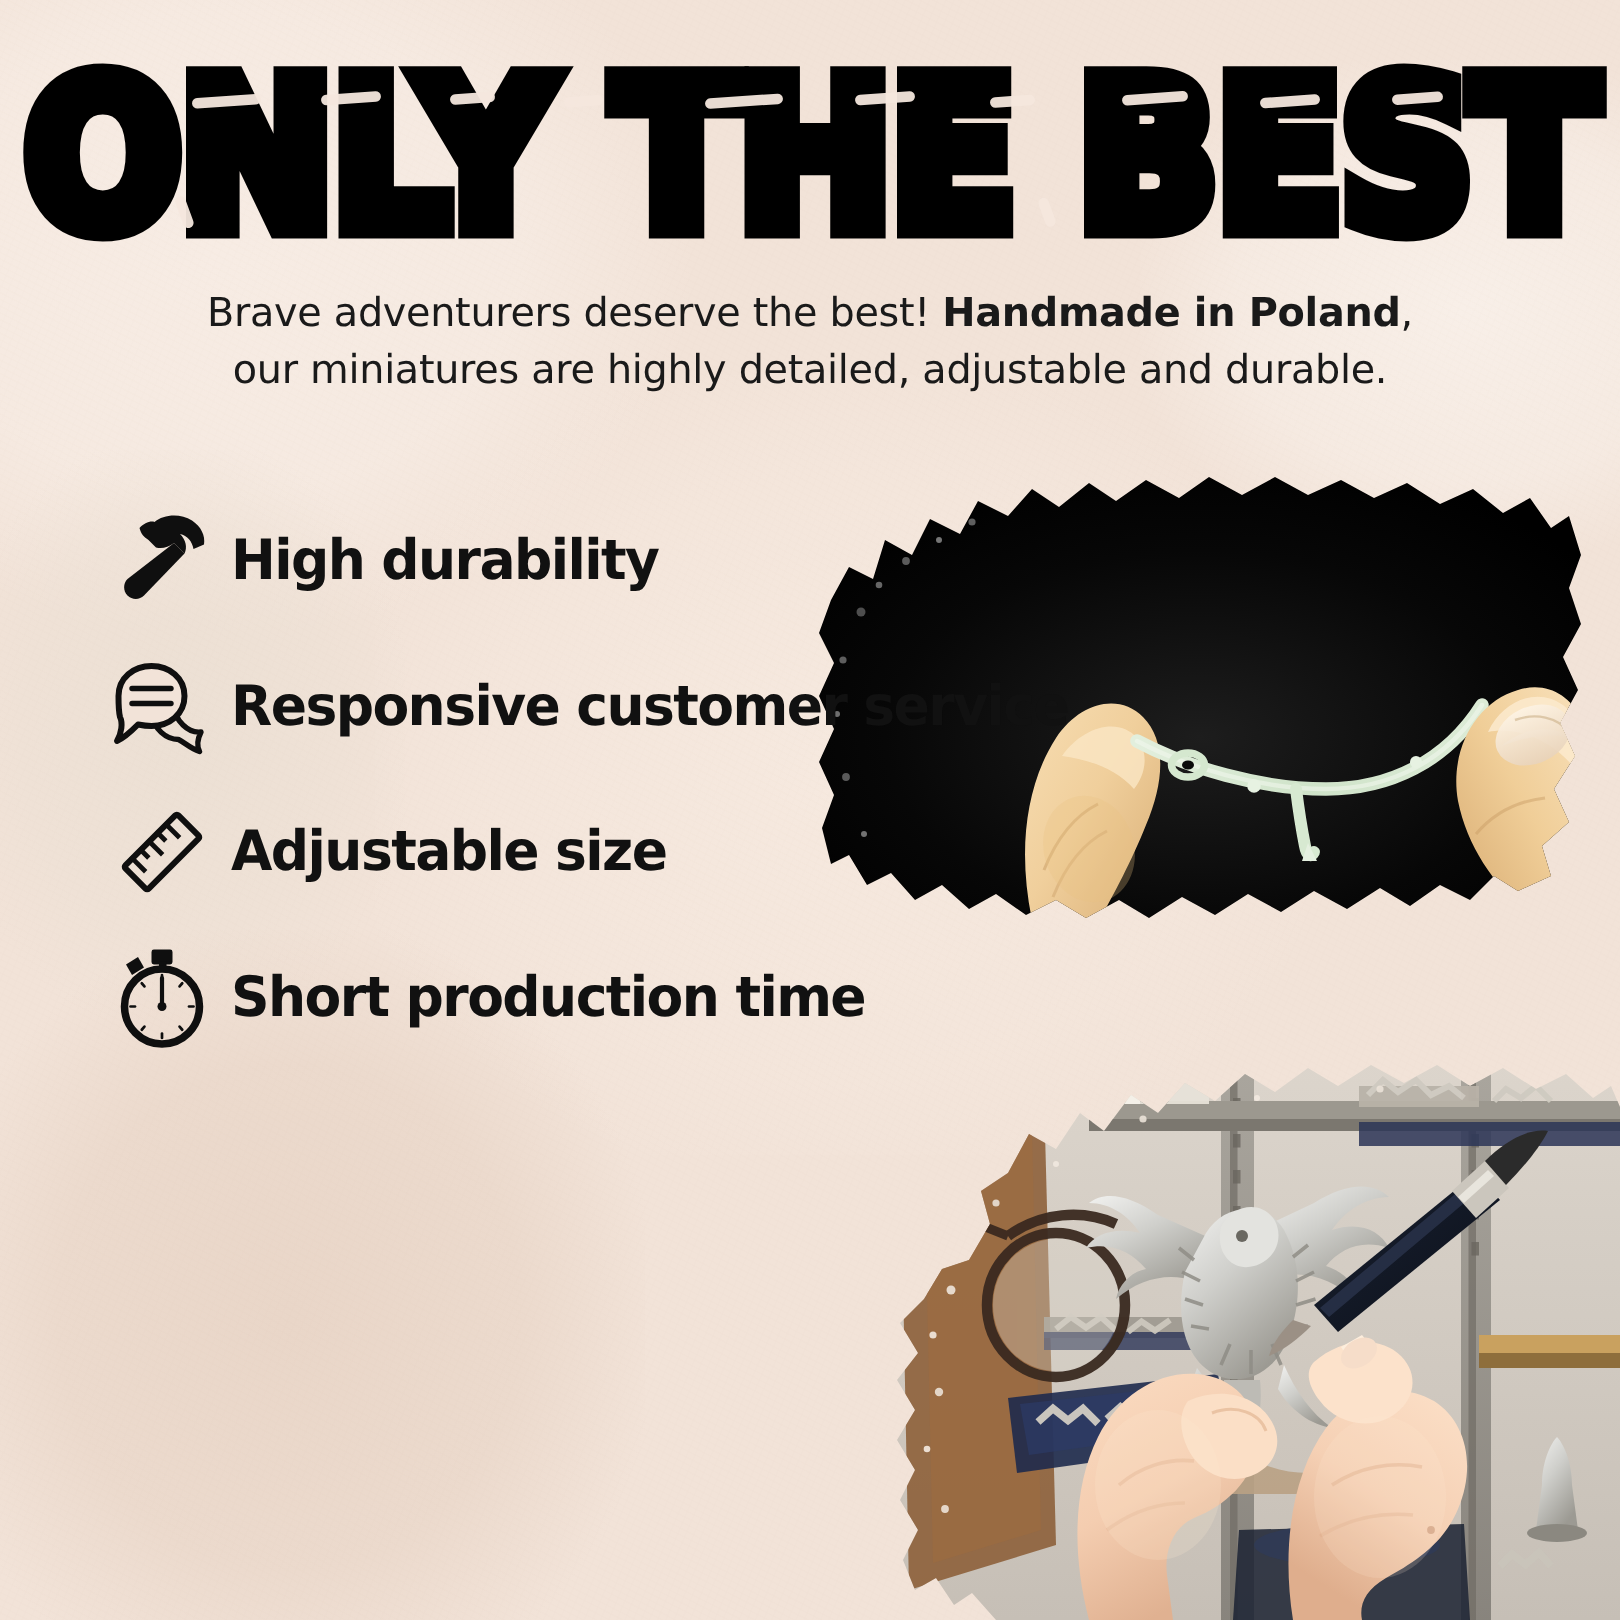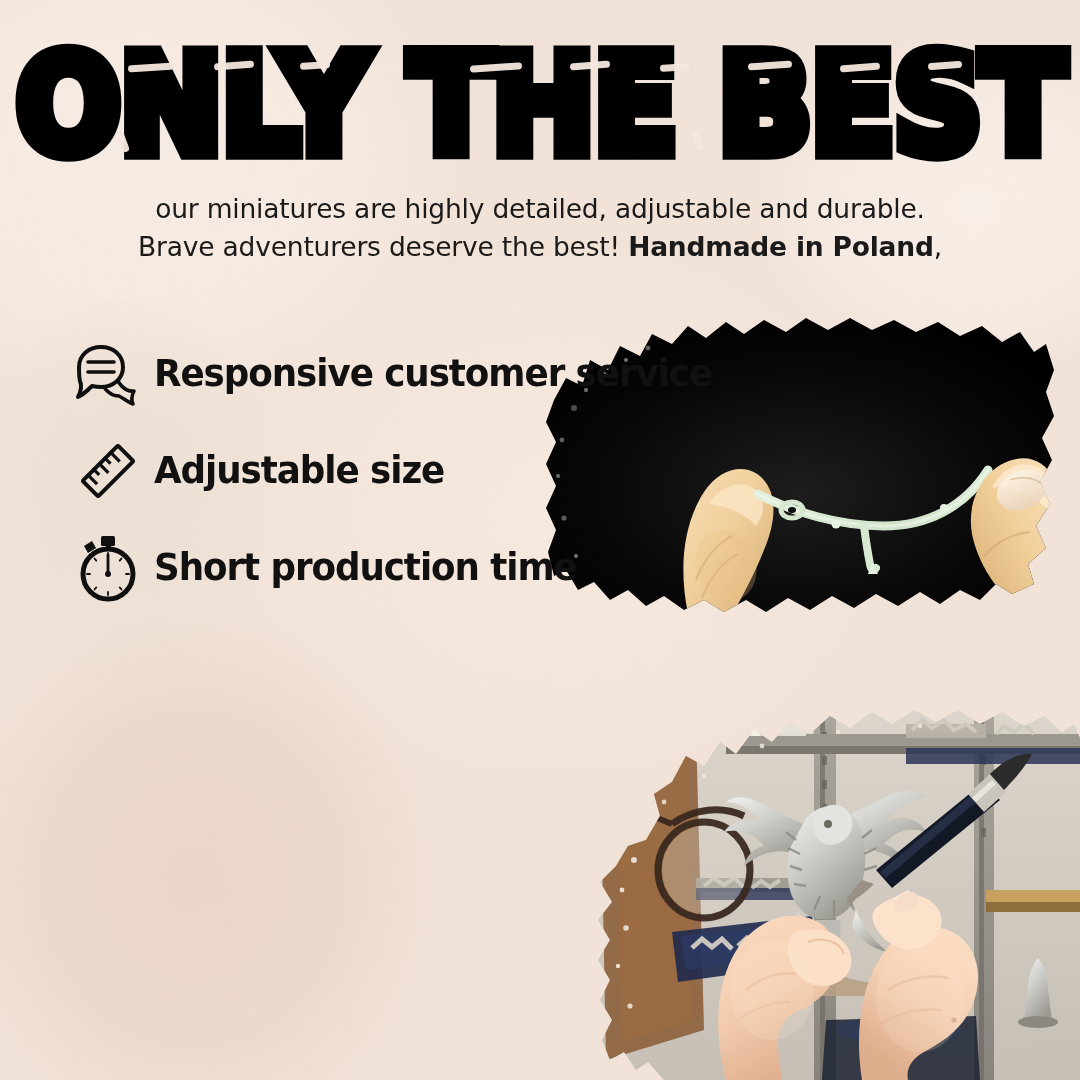--- a/index.html
+++ b/index.html
@@ -188,22 +188,22 @@
     <span class="hl-gloss" style="left:570px;  top:20px; width:40px;"></span>
     <span class="hl-gloss" style="left:660px;  top:22px; width:30px;"></span>
     <span class="hl-gloss" style="left:748px;  top:20px; width:44px;"></span>
     <span class="hl-gloss" style="left:840px;  top:22px; width:40px;"></span>
     <span class="hl-gloss" style="left:928px;  top:20px; width:34px;"></span>
     <span class="hl-gloss" style="left:112px; top:96px; width:22px; transform:rotate(70deg);"></span>
     <span class="hl-gloss" style="left:688px; top:96px; width:20px; transform:rotate(70deg);"></span>
   </div>
 
   <div id="subtitle">
+    <div><span>Brave adventurers deserve the best! </span><b>Handmade in Poland</b><span>,</span></div>
     <div>our miniatures are highly detailed, adjustable and durable.</div>
-    <div><span>Brave adventurers deserve the best! </span><b>Handmade in Poland</b><span>,</span></div>
   </div>
 
   <div class="photo" id="photo-top">
     <svg width="520" height="310" viewBox="0 0 520 310">
       <defs>
         <clipPath id="tornTop">
           <path d="M14,88 L26,66 L42,74 L50,48 L68,58 L80,34 L100,44 L112,22 L132,32 L148,14
                    L166,26 L186,10 L204,22 L224,8 L246,20 L266,6 L288,18 L310,6 L332,18
                    L354,8 L376,20 L398,10 L420,24 L442,14 L462,30 L480,20 L494,40 L506,32
                    L514,58 L506,80 L514,104 L502,126 L512,148 L500,170 L510,192 L496,214
@@ -497,20 +497,32 @@
         <circle cx="262" cy="42" r="2" fill="#f2e9e0"></circle>
         <circle cx="344" cy="36" r="2.4" fill="#ebe2d8"></circle>
       </g>
     </svg>
     <div class="edge-fuzz"></div>
   </div>
 
   <div id="features">
 
 
+    <div class="feature">
+      <div class="ficon">
+        <svg width="72" height="72" viewBox="0 0 72 72">
+          <path d="M31,10 C37,5 48,4 56,9 C62,13 65,19 64,25 L57,28 C56,23 53,19 48,18
+                   C52,22 53,27 51,31 L44,24 C40,27 36,28 32,27 L27,22
+                   C24,20 22,18 21,14 C24,11 28,9 31,10 Z" fill="#0f0f0f"></path>
+          <path d="M44,24 L51,31 L24,59 C21,62 16,62 13,59 C10,56 10,51 13,48 Z" fill="#0f0f0f"></path>
+          <path d="M33,28 L40,21 L46,27 L39,34 Z" fill="#f2e3d8" opacity=".0"></path>
+        </svg>
+      </div>
+      <div class="flabel">High durability</div>
+    </div>
 
     <div class="feature">
       <div class="ficon">
         <svg width="74" height="72" viewBox="0 0 74 72">
           <path d="M45,34 C45,46 55,54 63,53 C61,57 60,62 62,66
                    C56,64 52,60 48,58 C40,58 31,51 31,41 C31,31 40,25 49,26" fill="none" stroke="#0f0f0f" stroke-width="3.6" stroke-linejoin="round"></path>
           <path d="M8,29 C8,17 18,9 30,9 C42,9 52,17 52,29 C52,41 42,49 30,49
                    C27,49 24,48.6 21,48 C17,52 12,57 7,59 C10,54 11,47 9,43 C8,39 8,34 8,29 Z" fill="#f2e3d8" stroke="#0f0f0f" stroke-width="4" stroke-linejoin="round"></path>
           <path d="M17,24 L43,24" stroke="#0f0f0f" stroke-width="3.6" stroke-linecap="round"></path>
           <path d="M17,34 L43,34" stroke="#0f0f0f" stroke-width="3.6" stroke-linecap="round"></path>

